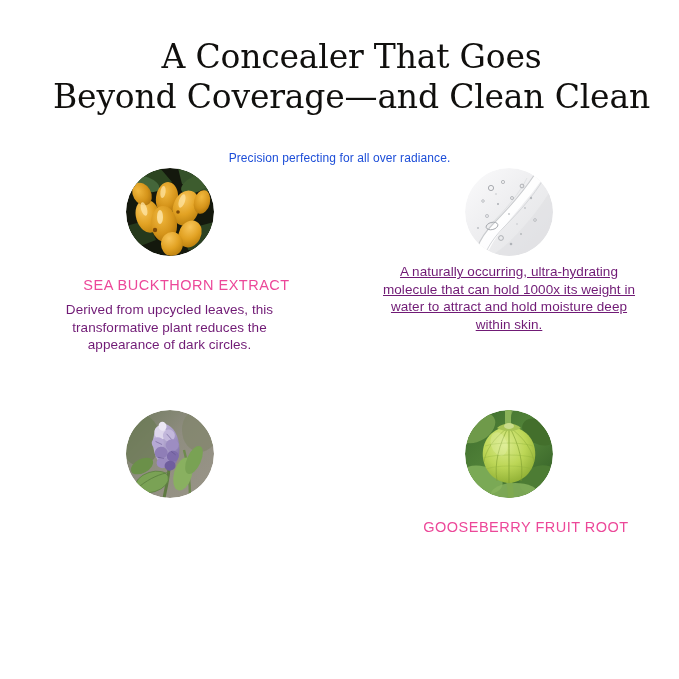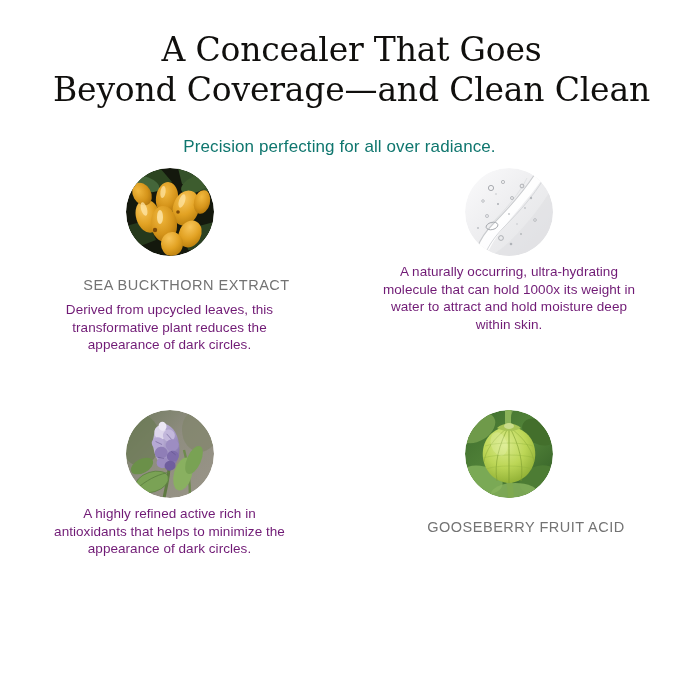--- a/index.html
+++ b/index.html
@@ -32,38 +32,38 @@
     width: 679px;
     text-align: center;
   }
   .headline {
     font-family: "DejaVu Serif", "Liberation Serif", serif;
     color: #100f0d;
     font-weight: 400;
     font-size: 34px;
     line-height: 40px;
     letter-spacing: -0.2px;
-    margin: 8px;
+    margin: 15px;
     padding-top: 22px;
     padding-left: 24px;
   }
   .headline .ln1 {
     display: block;
     font-size: 33px;
   }
   .headline .ln2 {
     display: block;
     font-size: 33px;
   }
   .subtitle {
     font-family: "Liberation Sans", sans-serif;
     font-weight: 400;
-    font-size: 17px;
+    font-size: 12px;
     line-height: 22px;
-    color: #0f766e;
+    color: #1d4ed8;
     margin: 11px;
     padding-top: 15px;
     letter-spacing: 0.1px;
   }
 
   
   .grid {
     position: absolute;
     top: 168px;
     left: 0;
@@ -91,38 +91,39 @@
     display: block;
     width: 88px;
     height: 88px;
   }
 
   .ing-name {
     font-family: "Liberation Sans", sans-serif;
     font-size: 14.5px;
     line-height: 18px;
     letter-spacing: 0.5px;
-    color: #737373;
+    color: #ec4899;
     font-weight: 400;
     margin-top: 20px;
     white-space: nowrap;
     margin-left: 34px;
   }
   .ing-desc {
     font-family: "Liberation Sans", sans-serif;
     font-size: 13.5px;
     line-height: 17.5px;
     color: #701a75;
     font-weight: 400;
     margin-top: 7px;
     max-width: 246px;
     letter-spacing: 0.05px;
   }
   .cell.right .ing-desc {
     max-width: 252px;
+    text-decoration: underline;
   }
 </style>
 </head>
 <body>
 
 <div class="page">
 
   <div class="header">
     <h1 class="headline">
       <span class="ln1">A Concealer That Goes</span>
@@ -273,21 +274,20 @@
               <ellipse cx="34" cy="42" rx="6.5" ry="6" fill="#8f7eb7"></ellipse>
               <ellipse cx="45" cy="47" rx="6" ry="5.5" fill="#7e6cab"></ellipse>
               <ellipse cx="34" cy="52" rx="6" ry="5.5" fill="#9b8bc0"></ellipse>
               <ellipse cx="41" cy="56" rx="5.5" ry="5" fill="#6f5e9e"></ellipse>
               <ellipse cx="39" cy="16" rx="4" ry="4.5" fill="#ece7f5"></ellipse>
               <path d="M30 30 L36 34 M42 24 L46 30 M30 46 L36 48 M44 42 L48 46" stroke="#5d4f86" stroke-width="0.8" opacity="0.6"></path>
             </g>
           </g>
         </svg>
       </div>
-      <div class="ing-desc">A highly refined active rich in antioxidants that helps to minimize the appearance of dark circles.</div>
     </div>
 
     <div class="cell right">
       <div class="swatch">
         <svg viewBox="0 0 88 88" xmlns="http://www.w3.org/2000/svg">
           <defs>
             <clipPath id="clipGB">
                 <circle cx="44" cy="44" r="44"></circle>
               </clipPath>
             <radialGradient id="huskG" cx="42%" cy="32%" r="72%">
@@ -326,17 +326,17 @@
             <path d="M18 48 C30 44 58 44 70 48" stroke="#8fb23c" stroke-width="0.6" fill="none" opacity="0.6"></path>
             <path d="M21 59 C32 55 56 55 67 59" stroke="#8fb23c" stroke-width="0.6" fill="none" opacity="0.55"></path>
 
             <path d="M32 18 C38 12 50 12 56 18 C50 22 38 22 32 18 Z" fill="#a8c455"></path>
             <ellipse cx="44" cy="16" rx="5" ry="3" fill="#c9dc8c"></ellipse>
 
             <ellipse cx="34" cy="34" rx="8" ry="12" transform="rotate(-18 34 34)" fill="#eaf5b8" opacity="0.28"></ellipse>
           </g>
         </svg>
       </div>
-      <div class="ing-name">GOOSEBERRY FRUIT ACID</div>
+      <div class="ing-name">GOOSEBERRY FRUIT ROOT</div>
     </div>
 
   </div>
 </div>
 
 </body></html>

